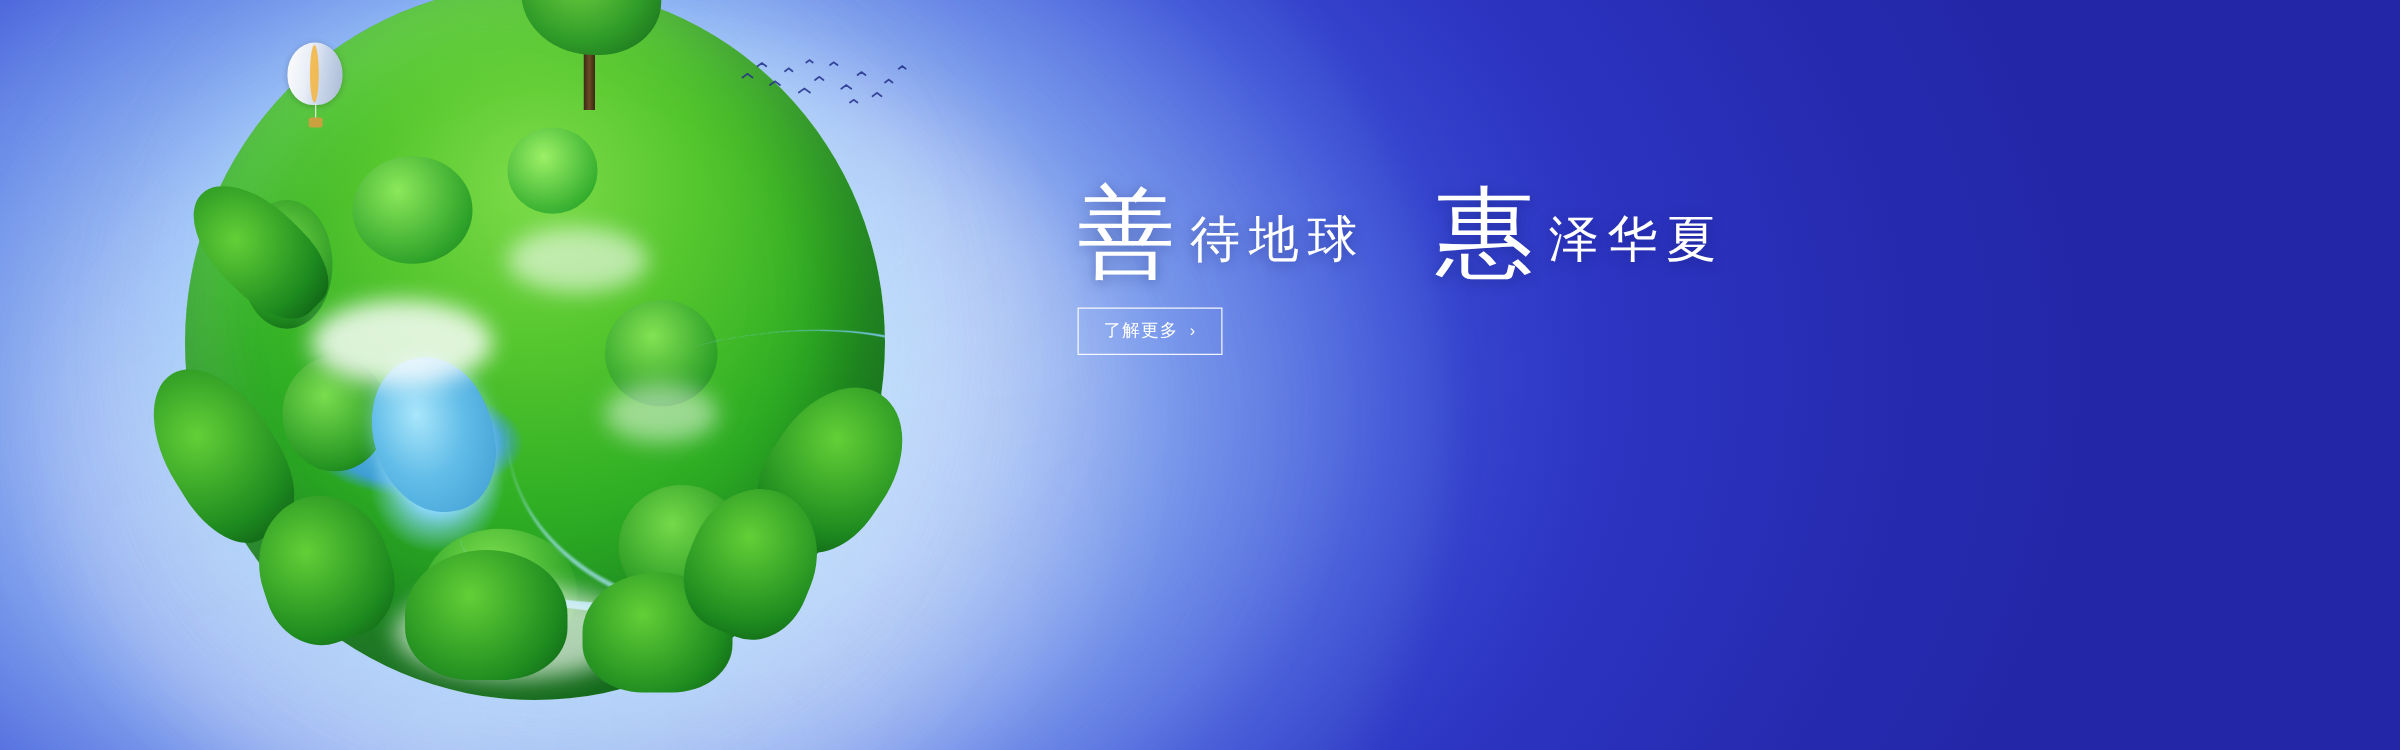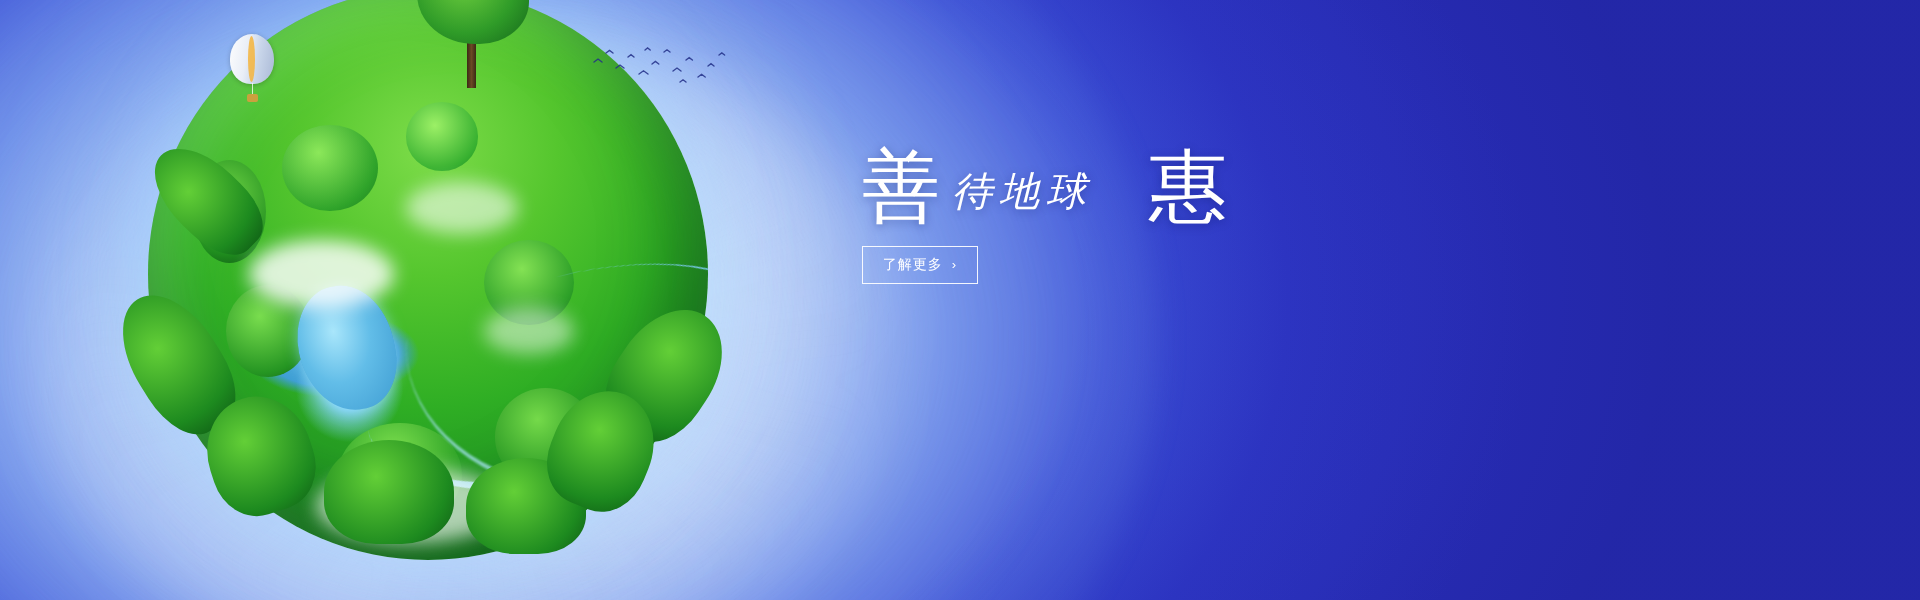--- a/index.html
+++ b/index.html
@@ -174,21 +174,20 @@
   .phrase { display:flex; align-items:baseline; }
   .big {
     font-size:78px; line-height:.95; font-weight:400;
     letter-spacing:0;
     transform:translateY(4px);
   }
   .small {
     font-size:40px; line-height:1; font-weight:400;
     letter-spacing:7px; margin-left:12px;
     transform:translateY(-4px);
-    font-style:italic;
   }
   .subtitle {
     margin-top:26px;
     font-size:25px; letter-spacing:7px; font-weight:400;
     color:#f2f5ff;
     white-space:nowrap;
   }
   .desc {
     margin-top:20px;
     font-size:17px; letter-spacing:.3px; font-weight:400;
@@ -278,20 +277,21 @@
 
   <div class="copy">
 
     <div class="headline">
       <span class="phrase">
         <span class="big">善</span>
         <span class="small">待地球</span>
       </span>
       <span class="phrase">
         <span class="big">惠</span>
+        <span class="small">泽华夏</span>
       </span>
     </div>
 
 
 
     <button class="cta">
       <span>了解更多</span>
       <span class="chev">›</span>
     </button>
 

